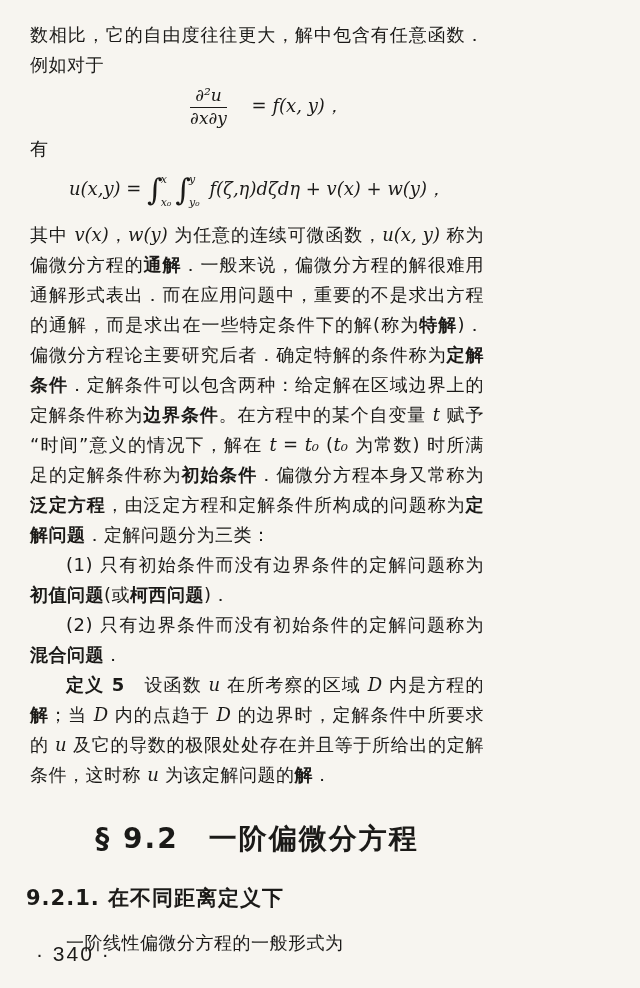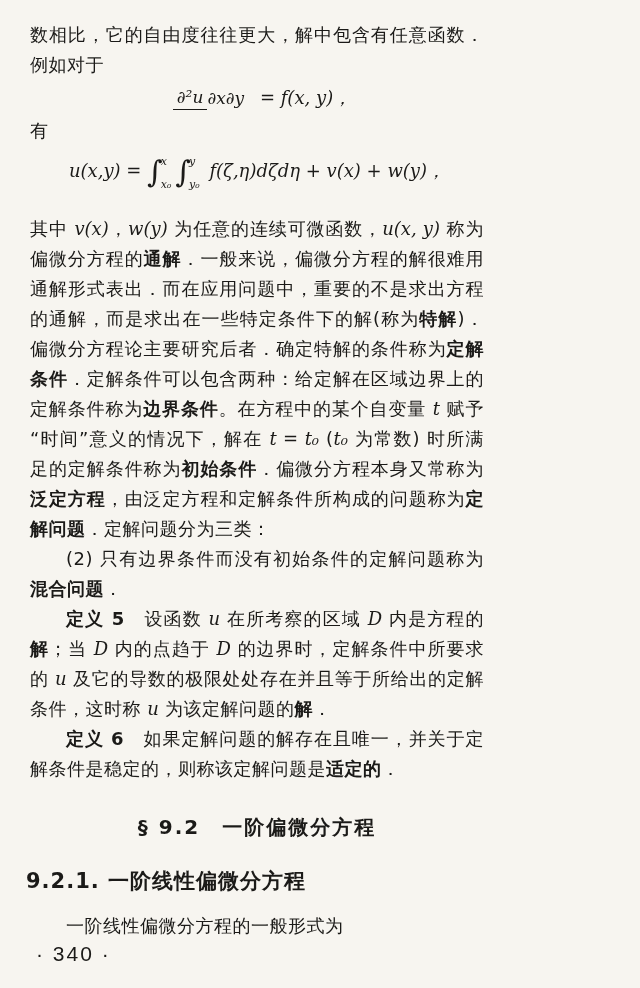--- a/index.html
+++ b/index.html
@@ -29,24 +29,24 @@
   
   .formula{
     text-align:center;
     font-family:"DejaVu Serif","Liberation Serif",serif;
     font-style:italic;
     font-size:18px;
     margin:6px 0;
     position:relative;
   }
   .frac{
-    display:inline-flex;flex-direction:row;
+    display:inline-flex;flex-direction:column;
     vertical-align:middle;text-align:center;
     font-size:17px;line-height:1.15;
-    margin:0 10px;
+    margin:0 19px;
   }
   .frac .num{border-bottom:1.5px solid #1b1a18;padding:0 4px 1px;}
   .frac .den{padding-top:1px;font-style:italic;}
   .intsign{
     font-style:normal;
     font-size:30px;
     vertical-align:middle;
     line-height:1;
   }
   .lims{
@@ -55,21 +55,21 @@
     font-size:11px;line-height:1;
     margin:0 4px 0 -2px;
     padding-top:2px;box-sizing:border-box;
   }
   .lims .up{align-self:flex-start;}
   .lims .lo{align-self:flex-start;}
   
   h2.section{
     margin:30px 0 26px;
     text-align:center;
-    font-size:20px;font-weight:700;
+    font-size:28px;font-weight:700;
     letter-spacing:2px;
   }
   h3.subsection{
     margin:0 0 16px -4px;
     font-size:21px;font-weight:700;
     letter-spacing:1px;
   }
   .pageno{
     position:absolute;left:36px;bottom:22px;
     font-size:21px;letter-spacing:2px;
@@ -86,38 +86,38 @@
   <div class="formula">
     <span class="frac">
       <span class="num">∂²u</span>
       <span class="den">∂x∂y</span>
     </span>
     <span>= f(x, y)，</span>
   </div>
 
   <p class="tline"><span>有</span></p>
 
-  <div class="formula" style="margin:8px 0 24px;">
+  <div class="formula" style="margin:8px 0 12px;">
     <span>u(x,y) =</span>
     <span class="intsign">∫</span><span class="lims">
         <span class="up">x</span>
         <span class="lo">x₀</span>
       </span><span class="intsign">∫</span><span class="lims">
         <span class="up">y</span>
         <span class="lo">y₀</span>
       </span>
     <span>f(ζ,η)dζdη + v(x) + w(y)，</span>
   </div>
 
   <p class="tline"><span>其中 </span><span class="i">v(x)</span><span>，</span><span class="i">w(y)</span><span> 为任意的连续可微函数，</span><span class="i">u(x, y)</span><span> 称为偏微分方程的</span><span class="b">通解</span><span>．一般来说，偏微分方程的解很难用通解形式表出．而在应用问题中，重要的不是求出方程的通解，而是求出在一些特定条件下的解(称为</span><span class="b">特解</span><span>)．偏微分方程论主要研究后者．确定特解的条件称为</span><span class="b">定解条件</span><span>．定解条件可以包含两种：给定解在区域边界上的定解条件称为</span><span class="b">边界条件</span><span>。在方程中的某个自变量 </span><span class="i">t</span><span> 赋予“时间”意义的情况下，解在 </span><span class="i">t = t₀</span><span> (</span><span class="i">t₀</span><span> 为常数) 时所满足的定解条件称为</span><span class="b">初始条件</span><span>．偏微分方程本身又常称为</span><span class="b">泛定方程</span><span>，由泛定方程和定解条件所构成的问题称为</span><span class="b">定解问题</span><span>．定解问题分为三类：</span></p>
+  <p class="tline indent"><span>(1) 只有初始条件而没有边界条件的定解问题称为</span><span class="b">初值问题</span><span>(或</span><span class="b">柯西问题</span><span>)．</span></p>
   <p class="tline indent"><span>(2) 只有边界条件而没有初始条件的定解问题称为</span><span class="b">混合问题</span><span>．</span></p>
   <p class="tline indent"><span class="b">定义 5</span><span>　设函数 </span><span class="i">u</span><span> 在所考察的区域 </span><span class="i">D</span><span> 内是方程的</span><span class="b">解</span><span>；当 </span><span class="i">D</span><span> 内的点趋于 </span><span class="i">D</span><span> 的边界时，定解条件中所要求的 </span><span class="i">u</span><span> 及它的导数的极限处处存在并且等于所给出的定解条件，这时称 </span><span class="i">u</span><span> 为该定解问题的</span><span class="b">解</span><span>．</span></p>
-  <p class="tline indent"><span class="b">定义 6</span><span>　如果定解问题的解存在且唯一，并关于定解条件是稳定的，则称该定解问题是</span><span class="b">适定的</span><span>．</span></p>
 
   <h2 class="section">§ 9.2　一阶偏微分方程</h2>
 
-  <h3 class="subsection">9.2.1. 一阶线性偏微分方程</h3>
+  <h3 class="subsection">9.2.1. 在不同距离定义下</h3>
 
   <p class="tline indent"><span>一阶线性偏微分方程的一般形式为</span></p>
 
   <div class="pageno">· 340 ·</div>
 
 </div>
 
 </body></html>

